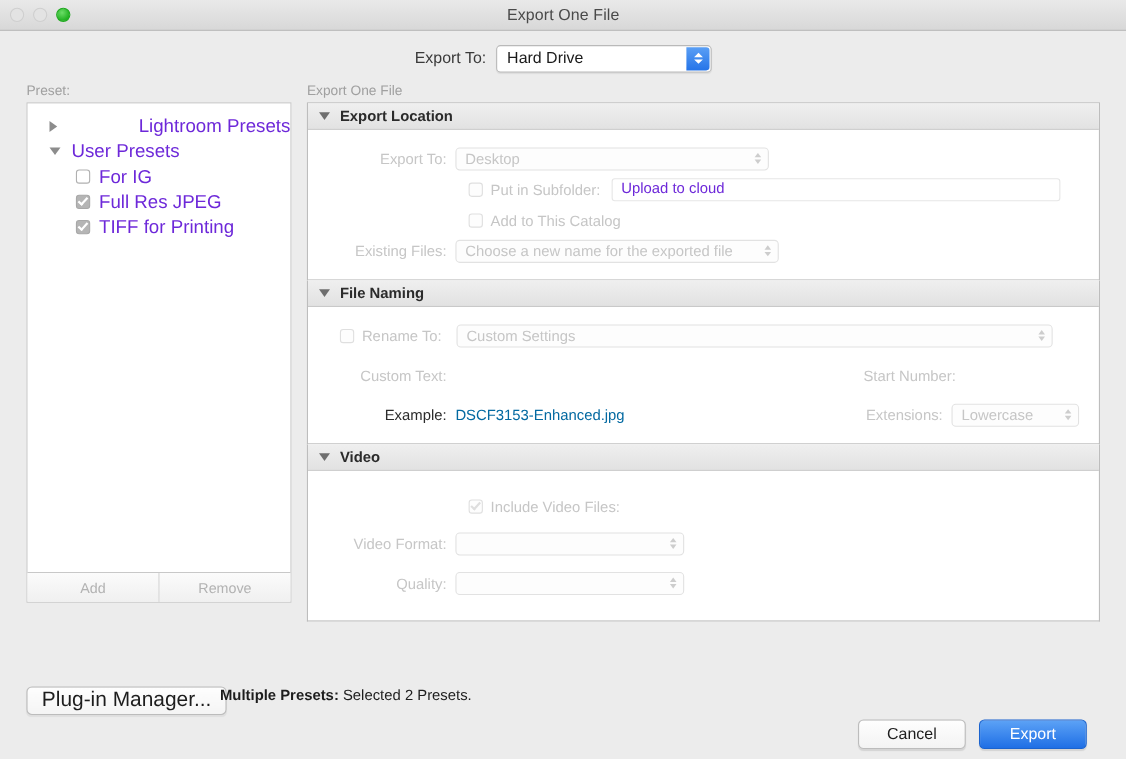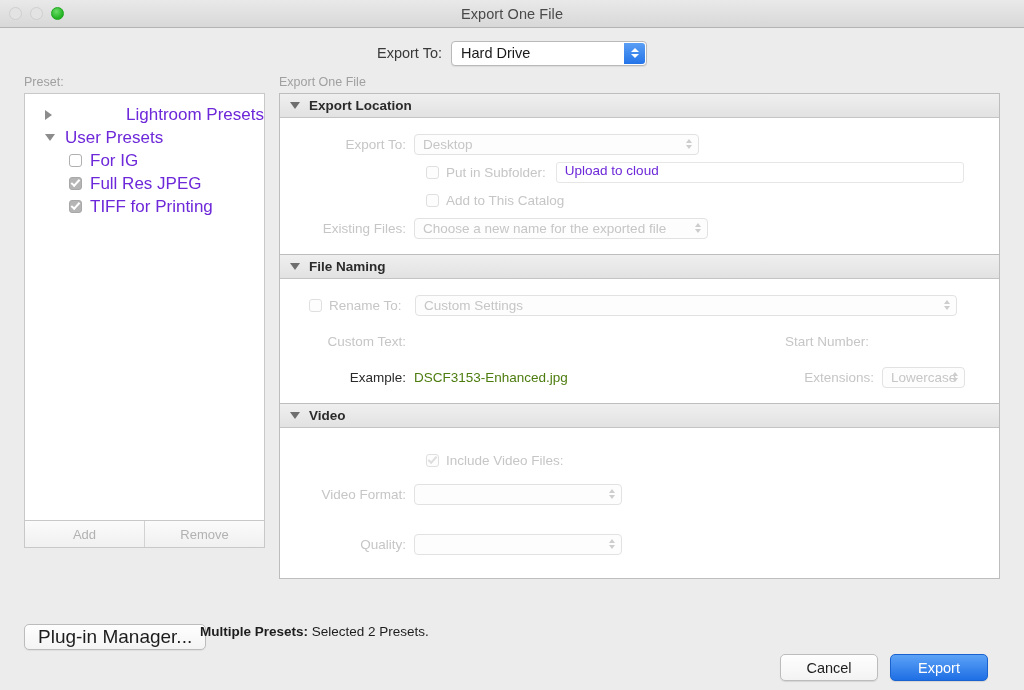--- a/index.html
+++ b/index.html
@@ -292,23 +292,23 @@
         </div>
 
         <div class="frow" style="margin-top:8px">
           <span class="flabel">Custom Text:</span>
           <span class="fval" style="flex:1"></span>
           <span class="fval" style="margin-right:130px">Start Number:</span>
         </div>
 
         <div class="frow" style="margin-top:8px">
           <span class="flabel dark">Example:</span>
-          <span class="fval" style="color:#4d7c0f;flex:1">DSCF3153-Enhanced.jpg</span>
+          <span class="fval" style="color:#0369a1;flex:1">DSCF3153-Enhanced.jpg</span>
           <span class="fval" style="margin-right:8px">Extensions:</span>
-          <div class="dis-select" style="width:83px;margin-right:34px">
+          <div class="dis-select" style="width:116px;margin-right:18px">
             <span>Lowercase</span>
             <span class="dis-stepper">
               <span class="dchev-u"></span>
               <span class="dchev-d"></span>
             </span>
           </div>
         </div>
 
       </div>
     </div>
@@ -329,21 +329,21 @@
           <span class="flabel">Video Format:</span>
           <div class="dis-select" style="width:208px">
             <span></span>
             <span class="dis-stepper">
               <span class="dchev-u"></span>
               <span class="dchev-d"></span>
             </span>
           </div>
         </div>
 
-        <div class="frow" style="margin-top:22px">
+        <div class="frow" style="margin-top:8px">
           <span class="flabel">Quality:</span>
           <div class="dis-select" style="width:208px">
             <span></span>
             <span class="dis-stepper">
               <span class="dchev-u"></span>
               <span class="dchev-d"></span>
             </span>
           </div>
         </div>
 

